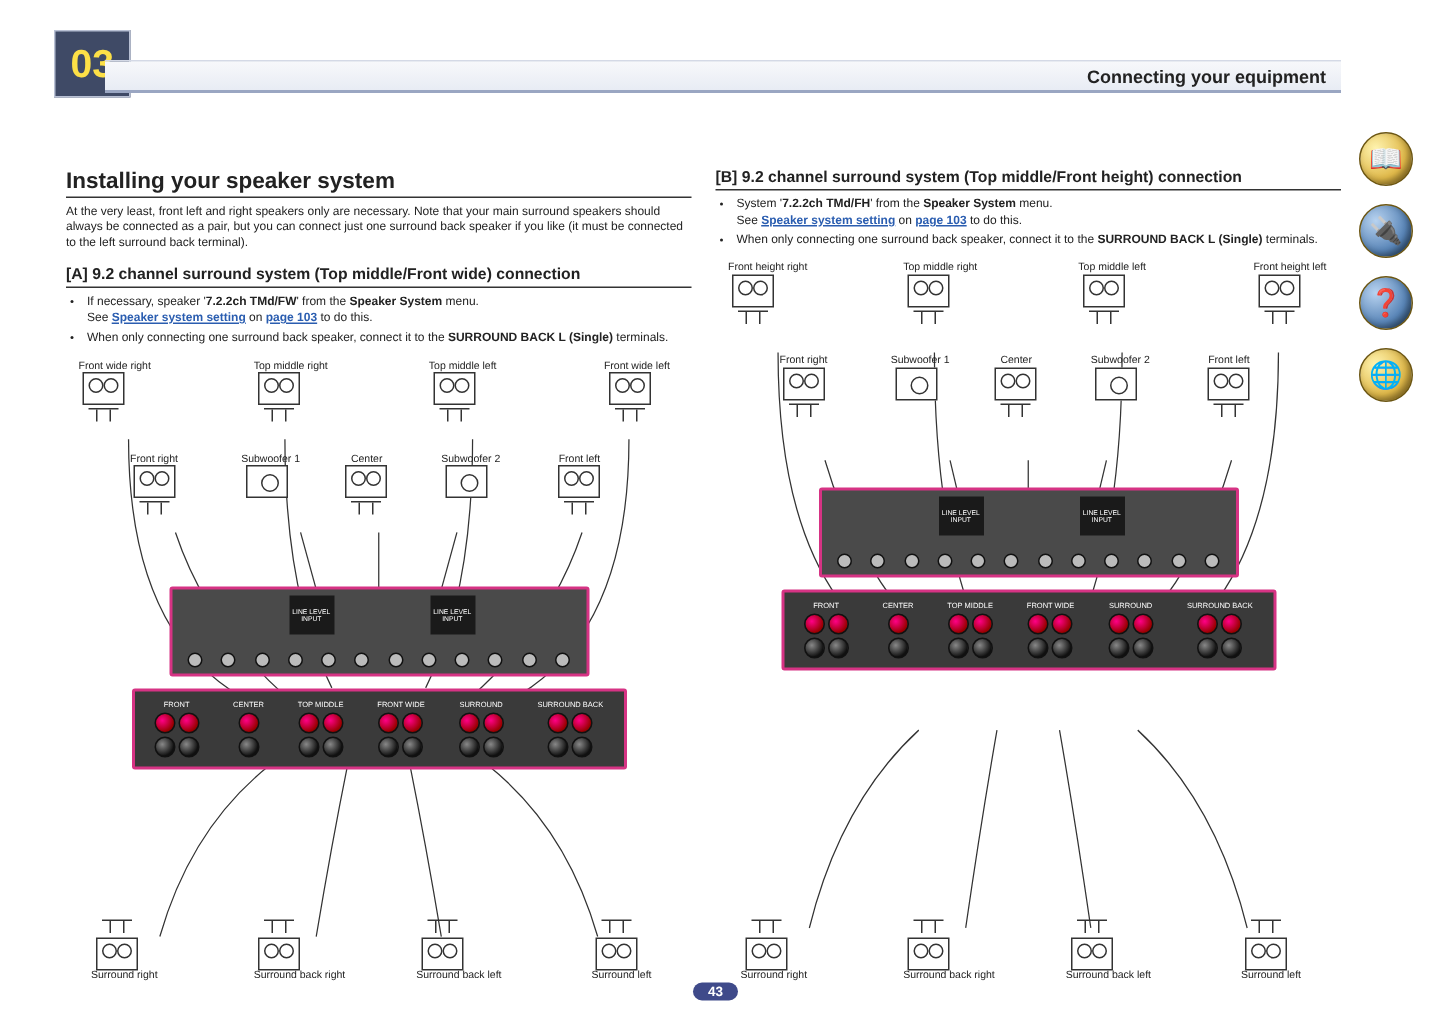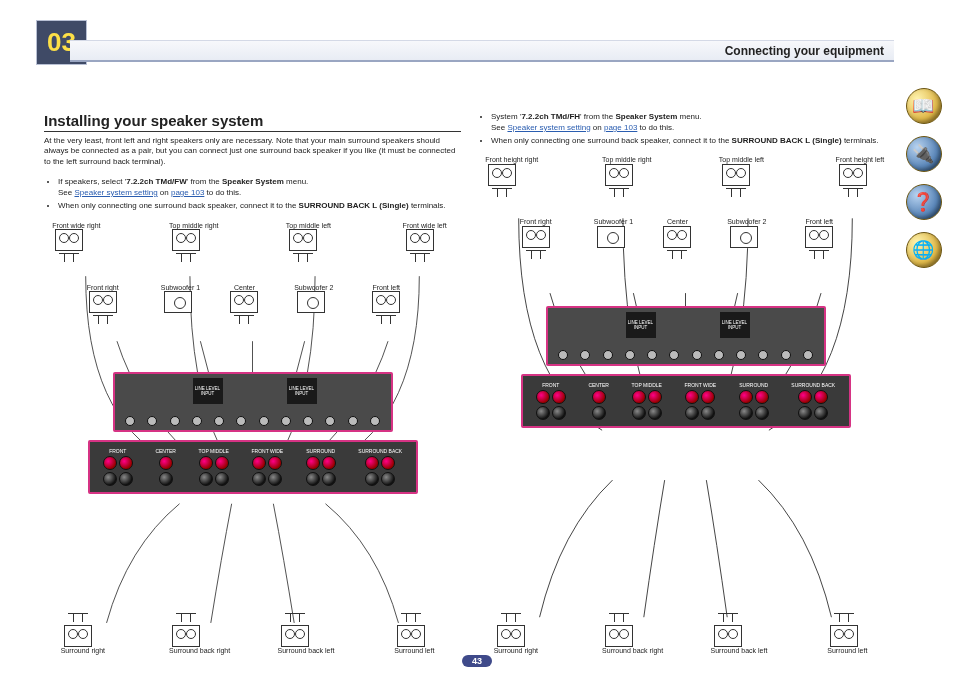--- a/index.html
+++ b/index.html
@@ -101,21 +101,21 @@
     margin-bottom: 4px;
   }
   ul.notes {
     list-style: disc;
     padding-left: 14px;
     font-size: 8px;
     line-height: 1.35;
     margin-bottom: 8px;
   }
   ul.notes li { margin-bottom: 2px; }
-  .link { color: #2a5db0; text-decoration: underline; cursor: pointer; }
+  .link { color: #2a5db0; text-decoration: underline; cursor: pointer; font-weight: bold; }
   .diagram {
     flex: 1;
     position: relative;
     border: 0;
     min-height: 340px;
   }
   
   .spk {
     position: absolute;
     width: 34px;
@@ -238,23 +238,24 @@
   <div class="side-btn blue">🔌</div>
   <div class="side-btn blue">❓</div>
   <div class="side-btn">🌐</div>
 </div>
 
 <div class="content">
 
   <div class="col">
     <h1 class="section">Installing your speaker system</h1>
     <p class="intro">At the very least, front left and right speakers only are necessary. Note that your main surround speakers should always be connected as a pair, but you can connect just one surround back speaker if you like (it must be connected to the left surround back terminal).</p>
+    <h2 class="sub">[A] 9.2 channel surround system (Top middle/Front wide) connection</h2>
     <ul class="notes">
       <li>
-        <span>If speakers, select '</span><b>7.2.2ch TMd/FW</b><span>' from the </span><b>Speaker System</b><span> menu.</span><br>
+        <span>If necessary, speaker '</span><b>7.2.2ch TMd/FW</b><span>' from the </span><b>Speaker System</b><span> menu.</span><br>
         <span>See </span><span class="link">Speaker system setting</span><span> on </span><span class="link">page 103</span><span> to do this.</span>
       </li>
       <li>
         <span>When only connecting one surround back speaker, connect it to the </span><b>SURROUND BACK L (Single)</b><span> terminals.</span>
       </li>
     </ul>
 
     <div class="diagram">
       <svg class="wires" viewBox="0 0 400 400" preserveAspectRatio="none">
         <path d="M40 50 Q40 180 120 220"></path>
@@ -422,20 +423,21 @@
       </div>
       <div class="spk bottom" style="left:84%; bottom:0;">
         <div class="plug"></div>
           <div class="box"></div>
           <div class="lbl">Surround left</div>
       </div>
     </div>
   </div>
 
   <div class="col">
+    <h2 class="sub">[B] 9.2 channel surround system (Top middle/Front height) connection</h2>
     <ul class="notes">
       <li>
         <span>System '</span><b>7.2.2ch TMd/FH</b><span>' from the </span><b>Speaker System</b><span> menu.</span><br>
         <span>See </span><span class="link">Speaker system setting</span><span> on </span><span class="link">page 103</span><span> to do this.</span>
       </li>
       <li>
         <span>When only connecting one surround back speaker, connect it to the </span><b>SURROUND BACK L (Single)</b><span> terminals.</span>
       </li>
     </ul>
 

